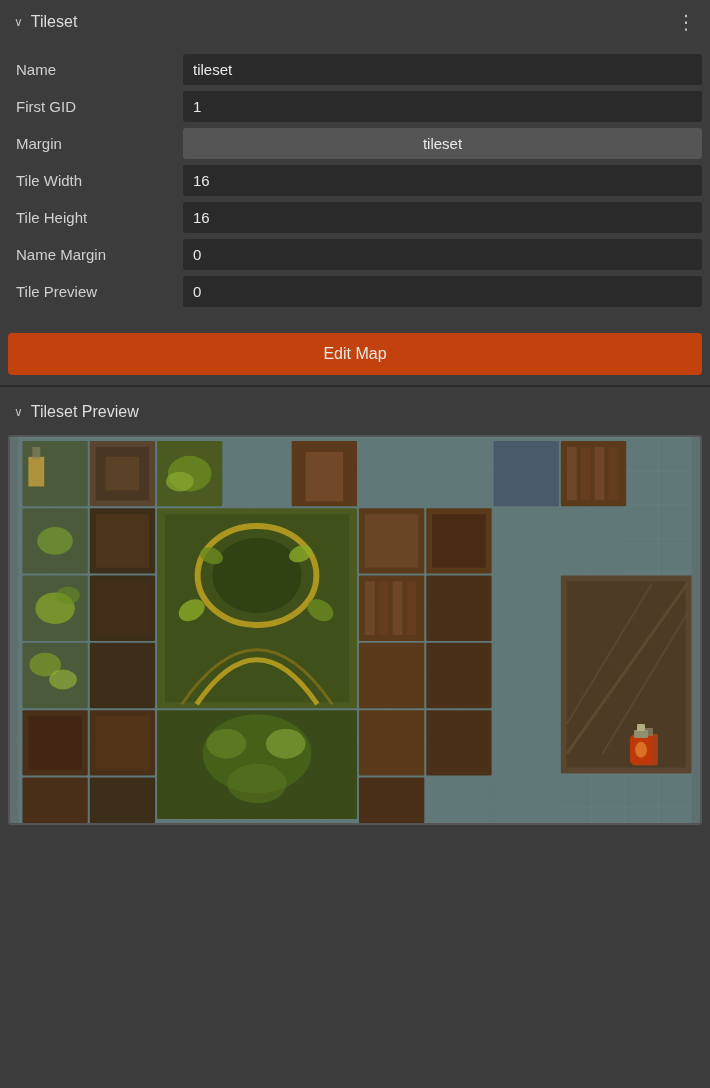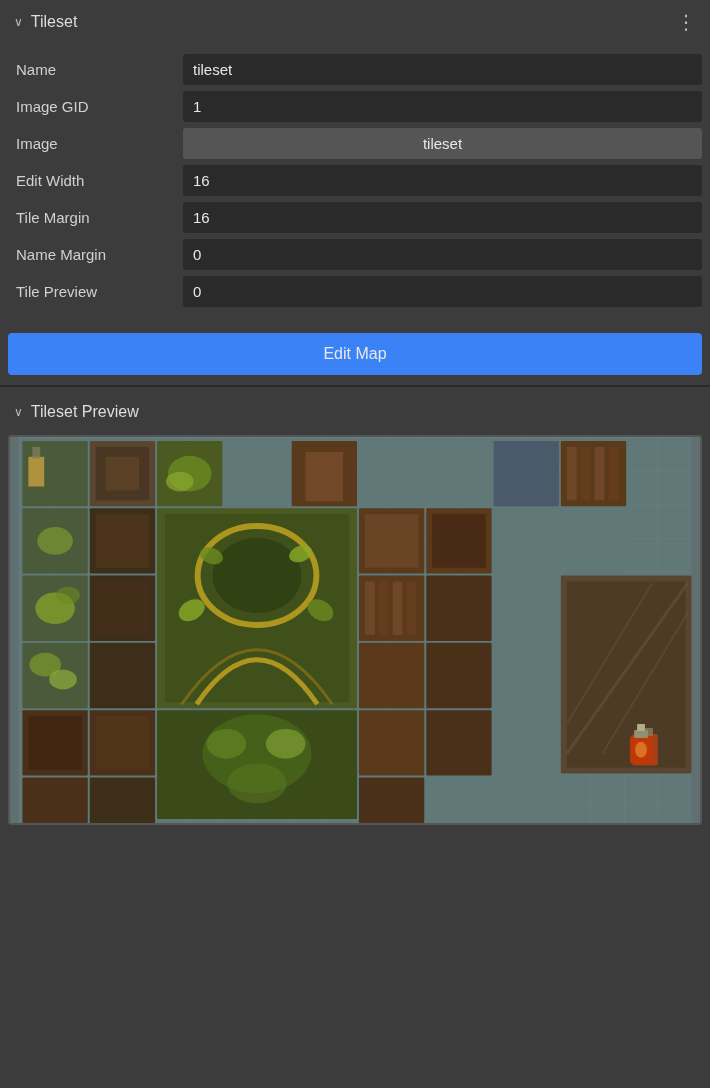--- a/index.html
+++ b/index.html
@@ -95,21 +95,21 @@
       border-radius: 3px;
       text-align: center;
       cursor: pointer;
     }
 
     .edit-map-btn {
       display: block;
       width: calc(100% - 16px);
       margin: 10px 8px;
       padding: 12px;
-      background-color: #3b82f6;
+      background-color: #c2410c;
       color: #e8e8e8;
       font-size: 16px;
       border: none;
       border-radius: 4px;
       text-align: center;
       cursor: pointer;
     }
 
     .divider {
       height: 2px;
@@ -155,36 +155,36 @@
   </div>
 
   <div class="properties-table">
 
     <div class="prop-row">
       <span class="prop-label">Name</span>
       <input class="prop-value" type="text" value="tileset" style="">
     </div>
 
     <div class="prop-row">
-      <span class="prop-label">Image GID</span>
+      <span class="prop-label">First GID</span>
       <input class="prop-value" type="text" value="1" style="">
     </div>
 
     <div class="prop-row">
-      <span class="prop-label">Image</span>
+      <span class="prop-label">Margin</span>
       <button class="prop-value-button">tileset</button>
     </div>
 
     <div class="prop-row">
-      <span class="prop-label">Edit Width</span>
+      <span class="prop-label">Tile Width</span>
       <input class="prop-value" type="text" value="16" style="">
     </div>
 
     <div class="prop-row">
-      <span class="prop-label">Tile Margin</span>
+      <span class="prop-label">Tile Height</span>
       <input class="prop-value" type="text" value="16" style="">
     </div>
 
     <div class="prop-row">
       <span class="prop-label">Name Margin</span>
       <input class="prop-value" type="text" value="0" style="">
     </div>
 
     <div class="prop-row">
       <span class="prop-label">Tile Preview</span>

